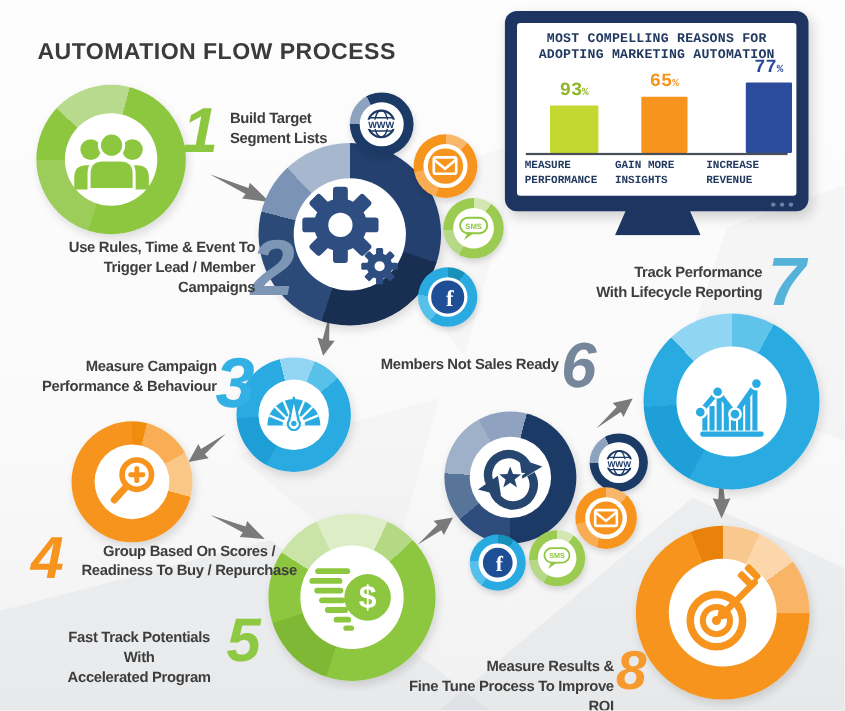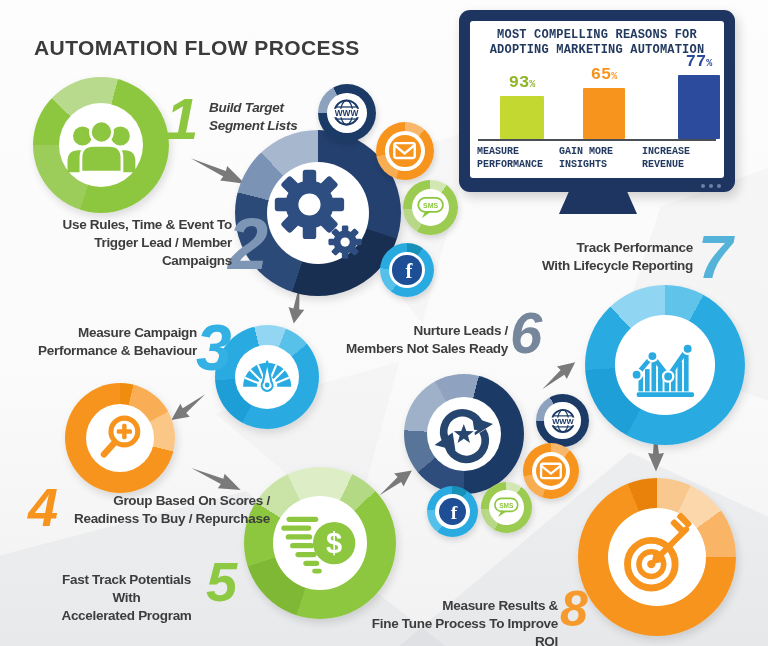--- a/index.html
+++ b/index.html
@@ -66,24 +66,24 @@
   .n1{left:166px;top:90px;font-size:58px;color:#8dc63f;}
   .n2{left:228px;top:208px;font-size:72px;color:#7e96b6;}
   .n3{left:196px;top:316px;font-size:64px;color:#33b1e4;}
   .n4{left:28px;top:480px;font-size:54px;color:#f7941e;}
   .n5{left:206px;top:554px;font-size:56px;color:#8ec943;}
   .n6{left:510px;top:304px;font-size:58px;color:#76879c;}
   .n7{left:698px;top:226px;font-size:62px;color:#55b3d9;}
   .n8{left:560px;top:584px;font-size:50px;color:#f79a2e;}
   .label{position:absolute;z-index:6;font-size:13.5px;font-weight:bold;color:#3d3d3d;
          line-height:18px;letter-spacing:-.3px;}
-  .t1{left:209px;top:99px;text-align:left;font-style:italic;}
+  .t1{left:209px;top:99px;text-align:left;}
   .t2{left:25px;top:216px;width:207px;text-align:right;}
   .t3{left:35px;top:324px;width:162px;text-align:right;}
-  .t4{left:74px;top:492px;text-align:right;}
+  .t4{left:74px;top:492px;text-align:center;}
   .t5{left:50px;top:571px;width:153px;text-align:center;}
   .t6{left:320px;top:322px;width:188px;text-align:right;}
   .t7{left:535px;top:239px;width:158px;text-align:right;}
   .t8{left:350px;top:597px;width:208px;text-align:right;}
 
   
   .arrow{position:absolute;z-index:2;height:20px;}
   .arrow svg{width:100%;height:100%;display:block;}
   .a1{left:188px;top:161px;width:62px;transform:rotate(26deg);}
   .a2{left:277px;top:295px;width:40px;transform:rotate(100deg);}
@@ -288,21 +288,20 @@
     <svg class="icon" viewBox="0 0 100 100">
       <path d="M24.6,60.2 A27,27 0 1 1 73.4,37.5" fill="none" stroke="#27466f" stroke-width="11"></path>
       <polygon points="62,26 92,36 66,52" fill="#27466f"></polygon>
       <path d="M77,46 A27,27 0 1 1 27,63" fill="none" stroke="#27466f" stroke-width="11"></path>
       <polygon points="38,74 8,66 34,48" fill="#27466f"></polygon>
       <path d="M50,33 L54.4,44.9 L67.1,45.4 L57.1,53.3 L60.6,65.6 L50,58.5 L39.4,65.6 L42.9,53.3 L32.9,45.4 L45.6,44.9 Z" fill="#27466f" stroke="#fff" stroke-width="2"></path>
     </svg>
   </div>
   <div class="num n6">6</div>
   <div class="label t6">
-    <div>Nurture Leads /</div>
     <div>Members Not Sales Ready</div>
   </div>
 
   <div class="donut s7">
     <div class="hole"></div>
     <svg class="icon" viewBox="0 0 100 100">
       <g fill="#29abe2">
         <rect x="21" y="62" width="5" height="16"></rect>
         <rect x="28" y="54" width="5" height="24"></rect>
         <rect x="35" y="46" width="5" height="32"></rect>

